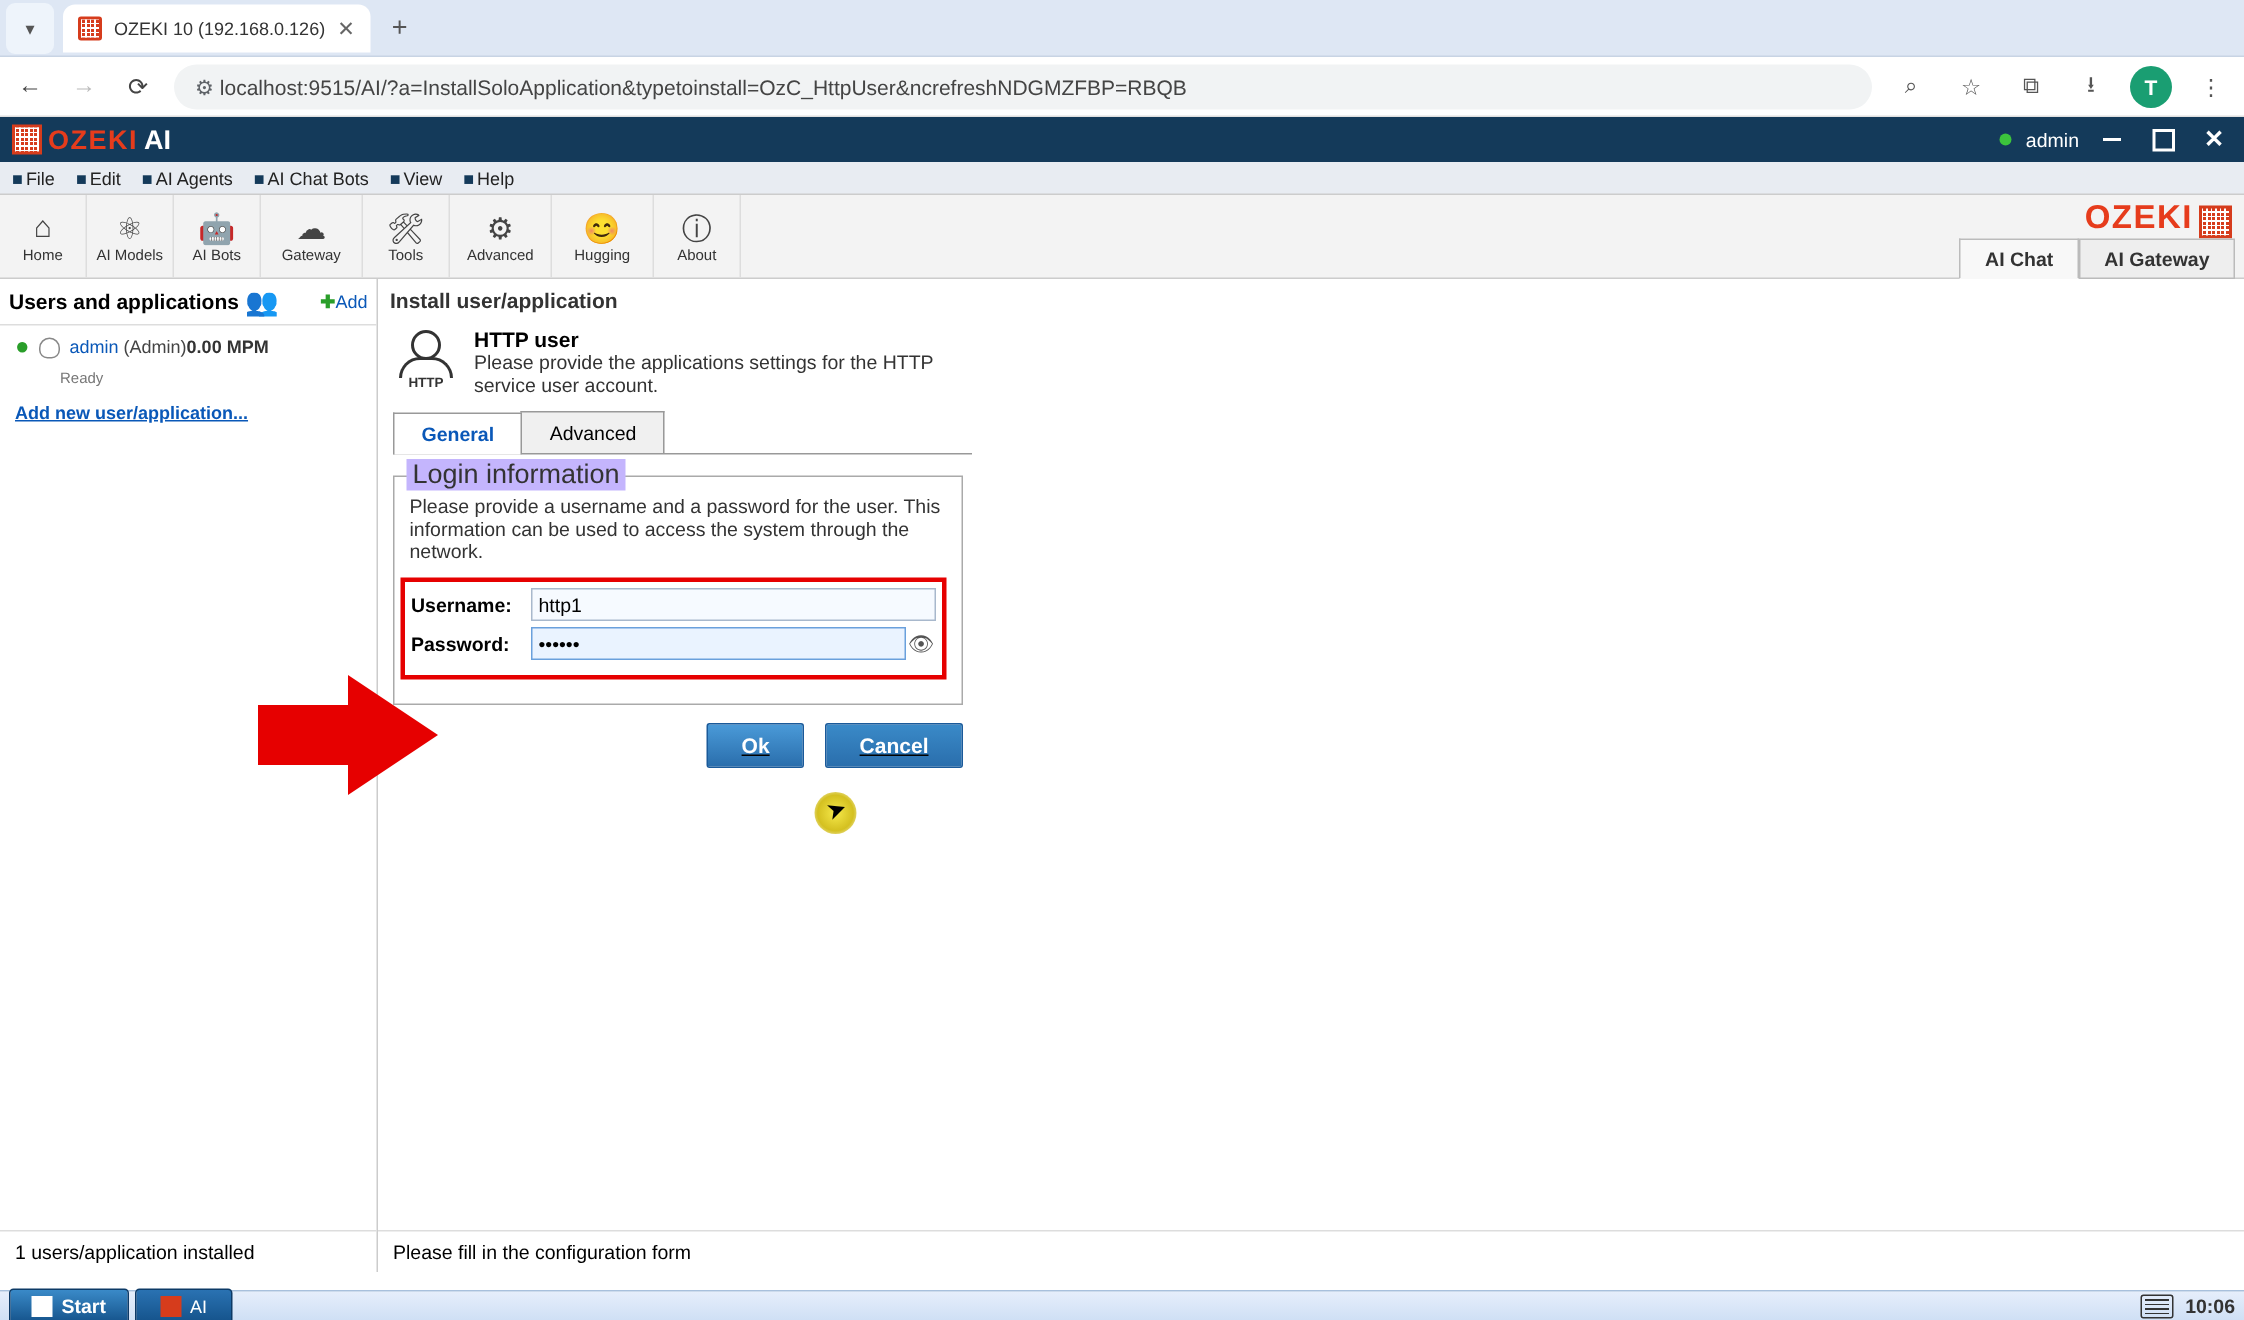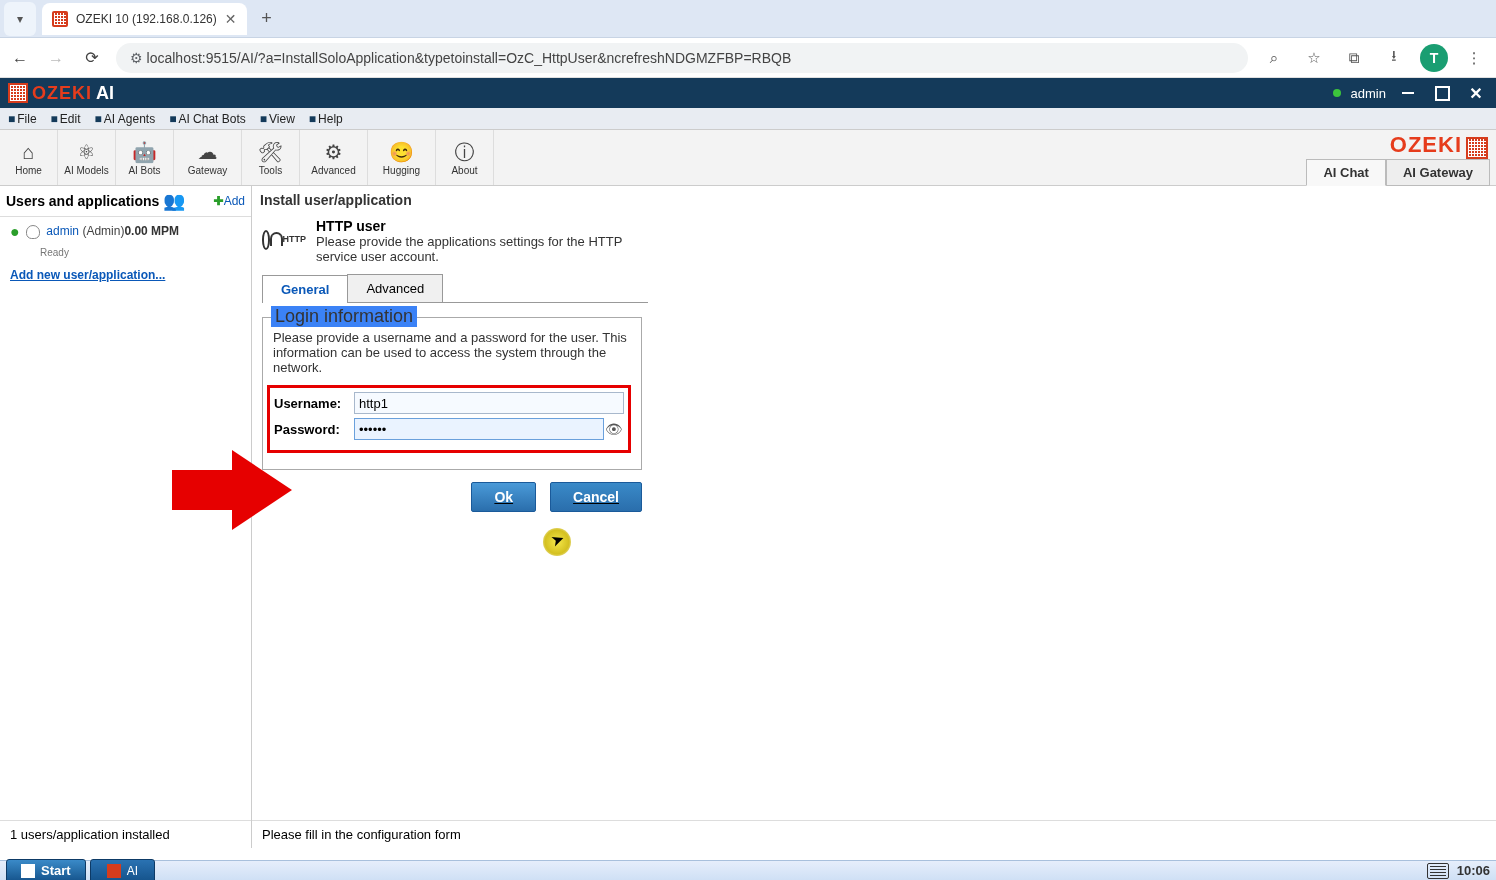--- a/index.html
+++ b/index.html
@@ -71,33 +71,33 @@
 .user-row .role { color:#444;}
 .user-row .mpm { color:#333; font-weight:bold;}
 .user-ready { font-size:10px; color:#777; padding-left:40px;}
 .side-link { color:#0a58b8; font-size:12px; padding:10px 10px; display:block; text-decoration:underline;font-weight:bold;}
 .side-footer { margin-top:auto; padding:6px 10px; font-size:13px; border-top:1px solid #ddd;}
 
 .content { flex:1; background:#fff; display:flex; flex-direction:column;}
 .content-head { font-size:14px; font-weight:bold; padding:6px 8px; color:#333;}
 .install-box { padding:4px 10px 10px 10px; width:700px;}
 .ibox-head { display:flex; align-items:flex-start; gap:10px;}
-.http-icon { width:44px; height:44px; display:flex; flex-direction:row; align-items:center; justify-content:center;}
+.http-icon { width:44px; height:44px; display:flex; flex-direction:column; align-items:center; justify-content:center;}
 .http-icon .circ { width:20px; height:20px; border:2px solid #333; border-radius:50%;}
 .http-icon .shoulders { width:36px; height:14px; border:2px solid #333; border-bottom:none; border-radius:18px 18px 0 0; margin-top:-2px;}
 .http-icon .lbl { font-size:9px; font-weight:bold; color:#333; margin-top:-2px;}
 .ibox-title { font-size:14px; font-weight:bold;}
 .ibox-desc { font-size:13px; color:#333; max-width:320px;}
 
 .tabs { display:flex; margin-top:10px; border-bottom:1px solid #999; width:386px;}
 .tabx { padding:6px 18px; font-size:13px; border:1px solid #999; border-bottom:none; background:#f0f0f0; margin-right:-1px;}
 .tabx.active { background:#fff; color:#0a58b8; font-weight:bold; position:relative; top:1px;}
 
 .fieldset { border:1px solid #aaa; width:380px; margin-top:14px; padding:12px 10px 16px 10px; position:relative;}
-.fieldset .legend { position:absolute; top:-12px; left:8px; background:#3b82f6; padding:0 4px; font-size:18px; color:#333;}
+.fieldset .legend { position:absolute; top:-12px; left:8px; background:#c4b5fd; padding:0 4px; font-size:18px; color:#333;}
 .fdesc { font-size:13px; color:#333; margin-bottom:10px;}
 .highlight-box { border:3px solid #e60000; padding:4px 4px 6px 4px; margin-left:-6px;}
 .form-row { display:flex; align-items:center; margin-bottom:4px;}
 .form-row label { width:80px; font-size:13px; font-weight:bold;}
 .form-row input { flex:1; height:22px; border:1px solid #a8b8cc; background:#f6faff; padding:0 4px; font-size:13px;}
 .form-row.pwd input { background:#eaf3ff; border:1px solid #6aa0dc;}
 .eye { width:20px; text-align:center; font-size:14px; color:#555;}
 
 .btn-row { display:flex; gap:14px; justify-content:flex-end; width:380px; margin-top:12px;text-decoration:underline;}
 .btn { padding:6px 22px; font-size:14px; font-weight:bold; color:#fff; border:1px solid #1a5a9a; background:linear-gradient(#3a8ac8,#2a6eac); border-radius:2px; position:relative;}

